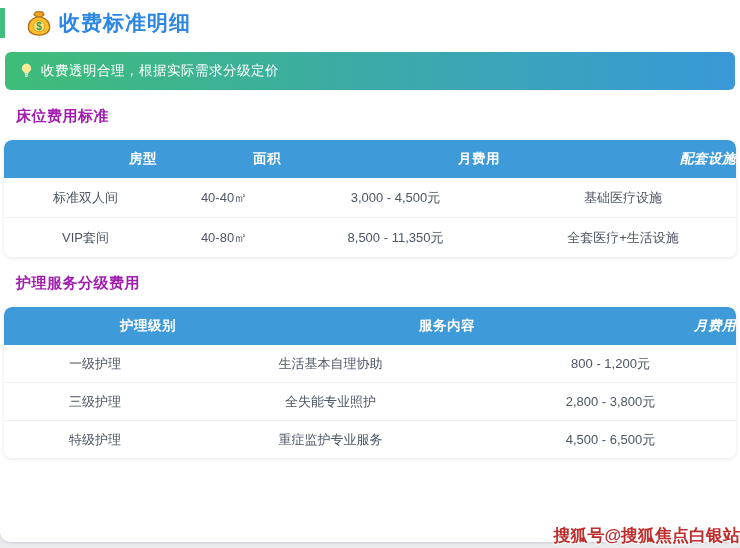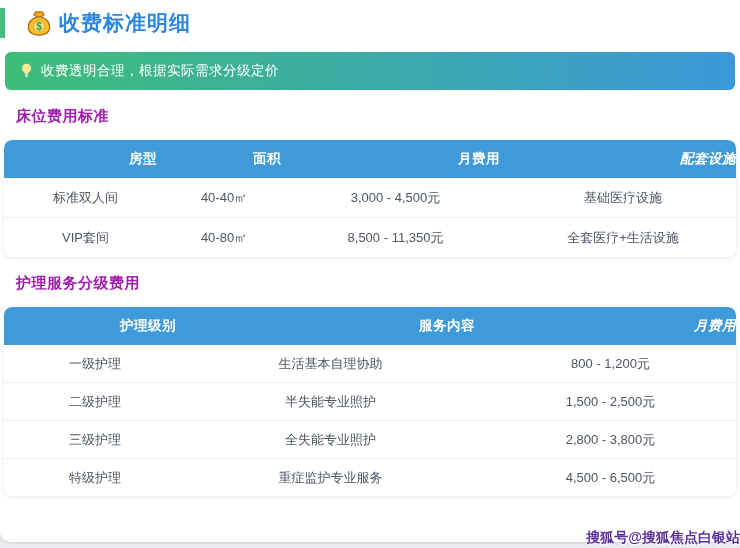--- a/index.html
+++ b/index.html
@@ -100,23 +100,23 @@
     border-bottom: 1px solid #efefef;
     background: #fff;
   }
   table.fee-table tr:last-child td { border-bottom: none; }
   #bed-fee-table td { height: 39px; }
   #nursing-fee-table td { height: 37px; }
   
   .watermark {
     position: absolute;
     right: 0; bottom: 1px;
-    font-size: 14px;
-    font-weight: bold;
-    color: #4c1d95;
+    font-size: 17px;
+    font-weight: bold;
+    color: #b91c1c;
     letter-spacing: 0;
     text-shadow:
       -1px -1px 0 #ffffff, 1px -1px 0 #ffffff,
       -1px  1px 0 #ffffff, 1px  1px 0 #ffffff;
     opacity: .92;
     white-space: nowrap;
   }
 </style>
 </head>
 <body>
@@ -195,25 +195,20 @@
         <th>月费用</th>
       </tr>
     </thead>
     <tbody>
       <tr>
         <td>一级护理</td>
         <td>生活基本自理协助</td>
         <td>800 - 1,200元</td>
       </tr>
       <tr>
-        <td>二级护理</td>
-        <td>半失能专业照护</td>
-        <td>1,500 - 2,500元</td>
-      </tr>
-      <tr>
         <td>三级护理</td>
         <td>全失能专业照护</td>
         <td>2,800 - 3,800元</td>
       </tr>
       <tr>
         <td>特级护理</td>
         <td>重症监护专业服务</td>
         <td>4,500 - 6,500元</td>
       </tr>
     </tbody>

